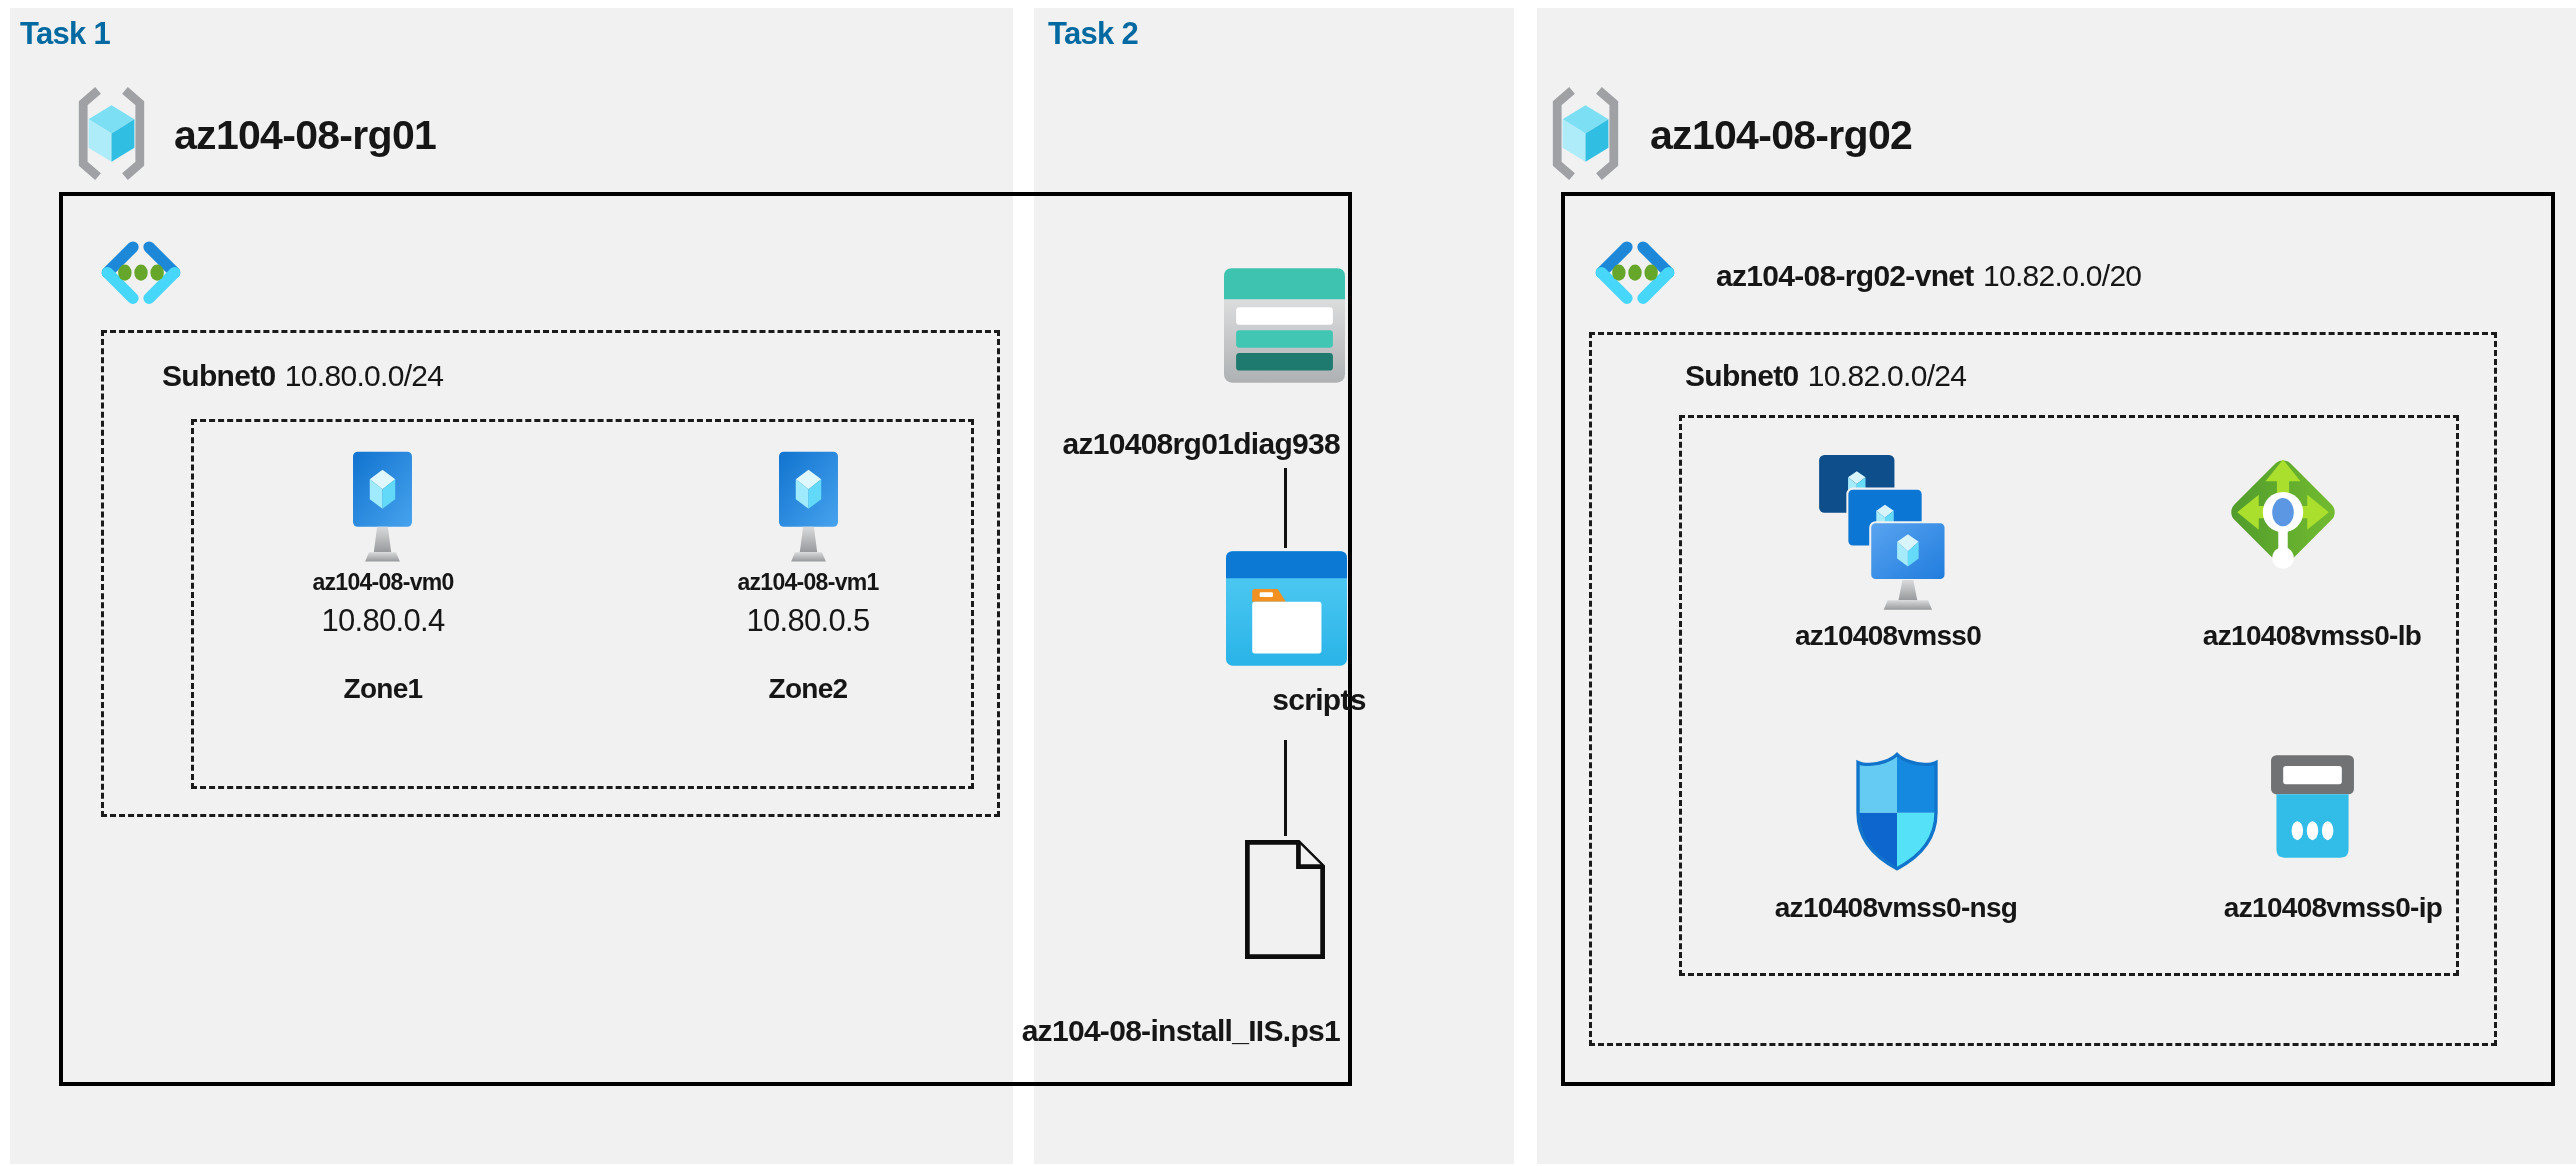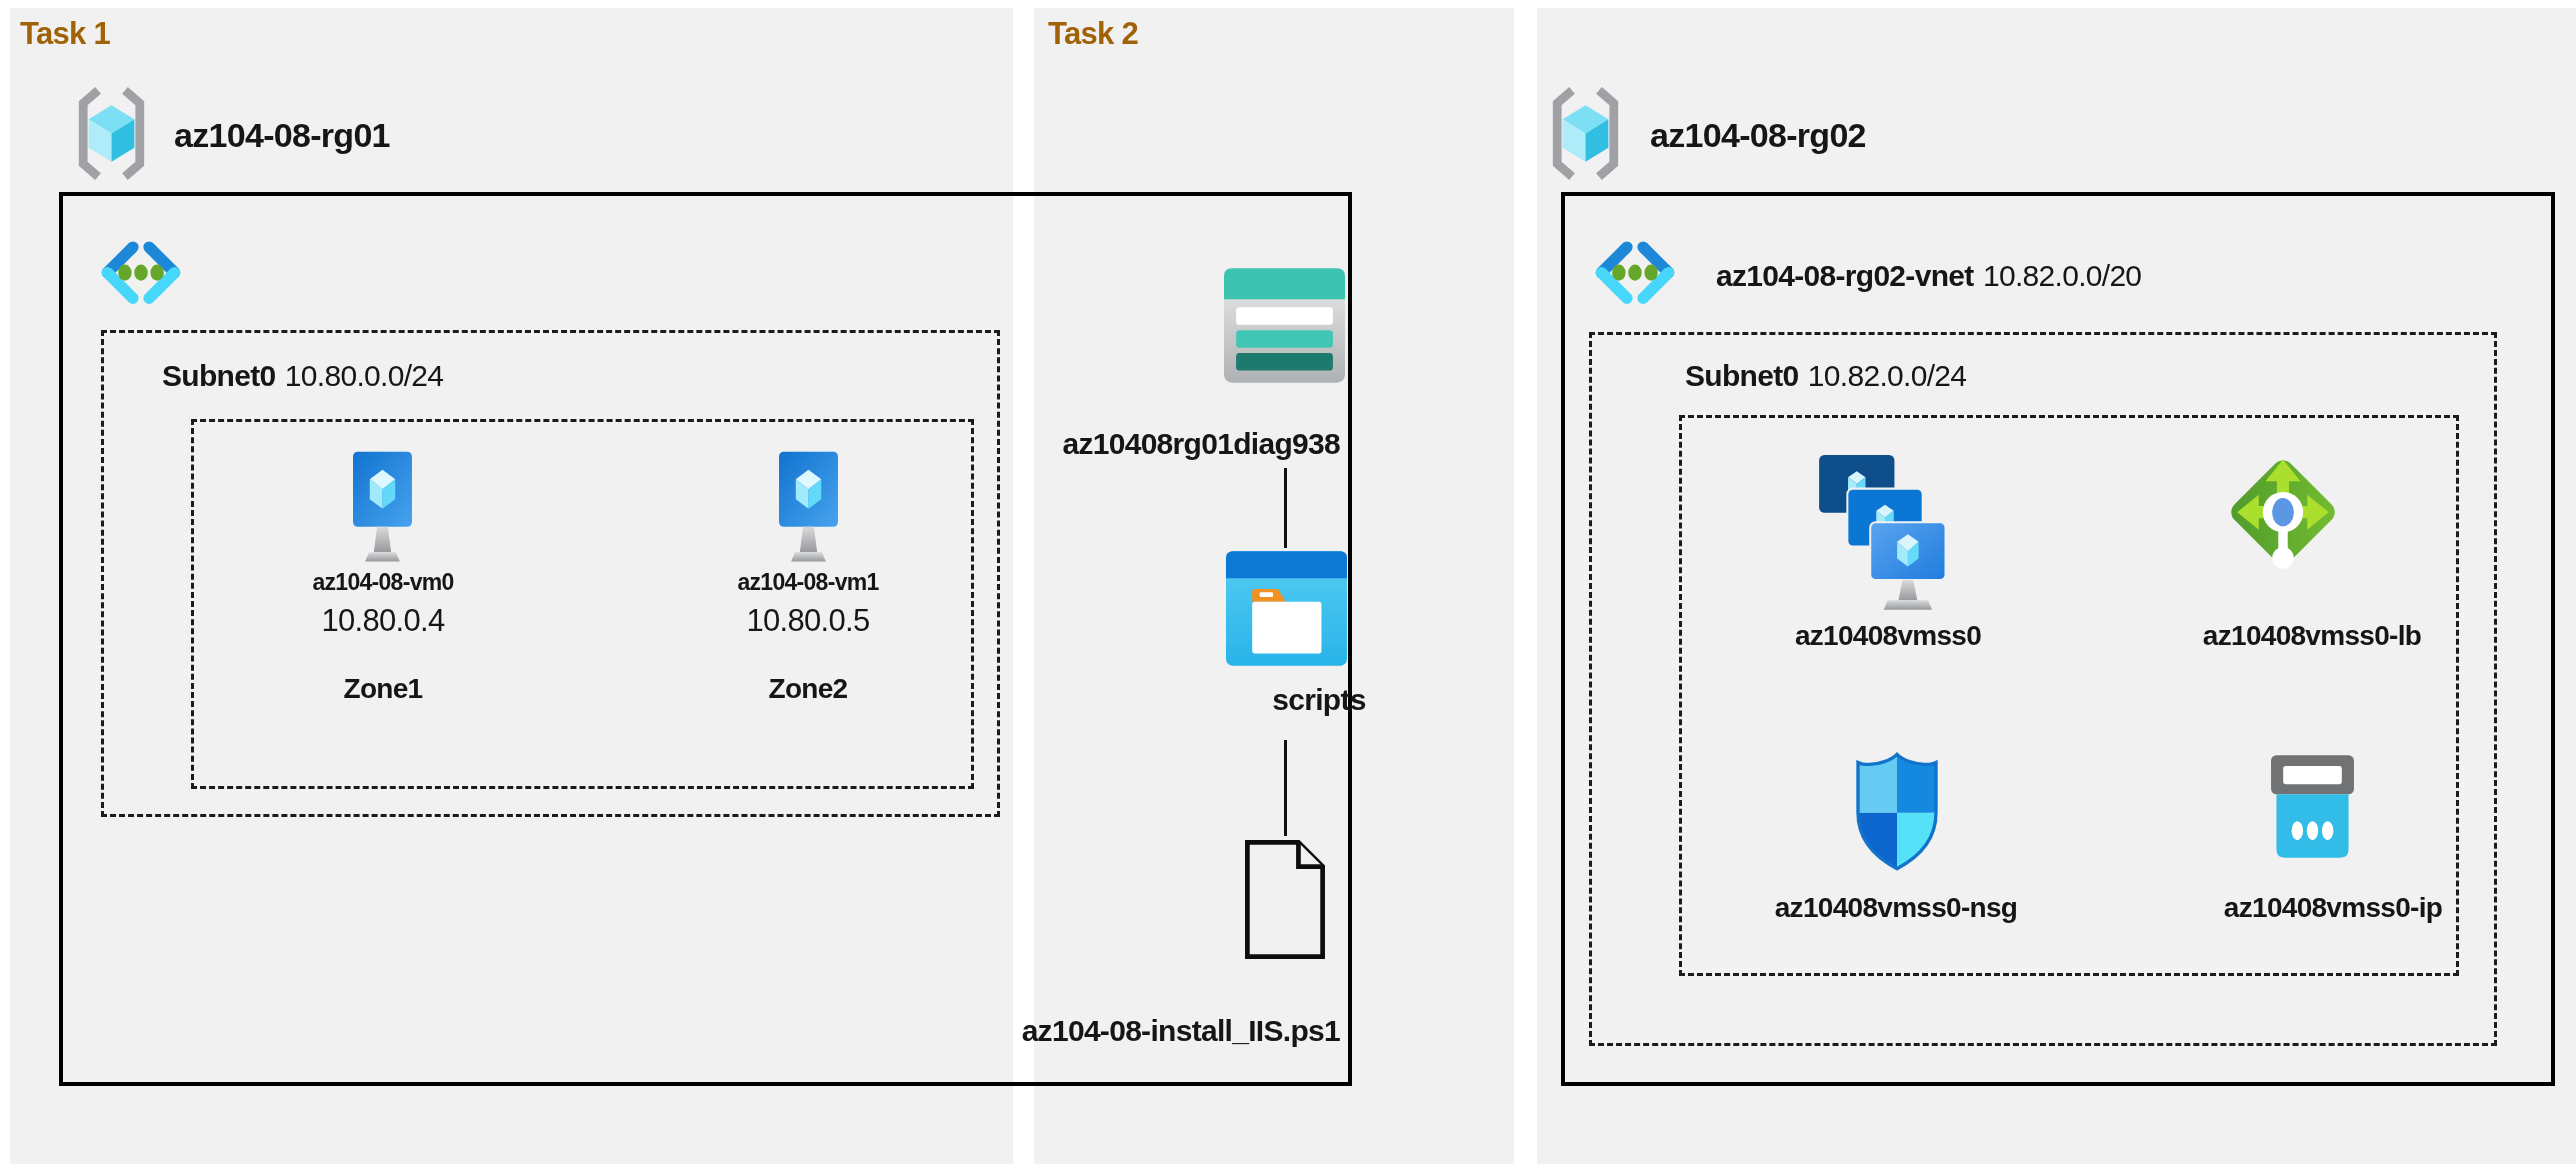--- a/index.html
+++ b/index.html
@@ -1,28 +1,28 @@
 <!DOCTYPE html>
 <html style="font-size:10.8px"><head>
 <meta charset="utf-8">
 <style>
   html,body{margin:0;padding:0;background:#ffffff;}
   .page{position:relative;width:2576px;height:1166px;background:#ffffff;
         font-family:"Liberation Sans", sans-serif;color:#161616;overflow:hidden;}
   .panel{position:absolute;top:8px;height:1156px;background:#f1f1f2;}
-  .panel-title{position:absolute;font-size:31px;font-weight:700;color:#a16207;white-space:nowrap;letter-spacing:-0.7px;}
+  .panel-title{position:absolute;font-size:31px;font-weight:700;color:#0369a1;white-space:nowrap;letter-spacing:-0.7px;}
   .blackbox{position:absolute;border:4.7px solid #000;background:transparent;}
   .dashedbox{position:absolute;border:3.4px dashed #1b1b1b;background:transparent;}
   .lbl{position:absolute;font-weight:700;white-space:nowrap;letter-spacing:-0.7px;}
   .lbl-cy{transform:translateY(-50%);}
   .lbl-c{transform:translate(-50%,-50%);}
   .lbl-r{transform:translate(-100%,-50%);}
   .reg{font-weight:400;}
   .cidr{font-weight:400;margin-left:9.4px;}
-  .sz46{font-size:34px;} .sz44{font-size:30px;} .sz42{font-size:28px;}
+  .sz46{font-size:41px;} .sz44{font-size:30px;} .sz42{font-size:28px;}
   .sz40{font-size:23px;} .sz38{font-size:31px;}
   .connector{position:absolute;width:3.4px;background:#111;}
   svg{position:absolute;display:block;}
 </style>
 </head>
 <body>
 
 <div class="page">
 
   <div class="panel" style="left:10px;width:1003px;"></div>

